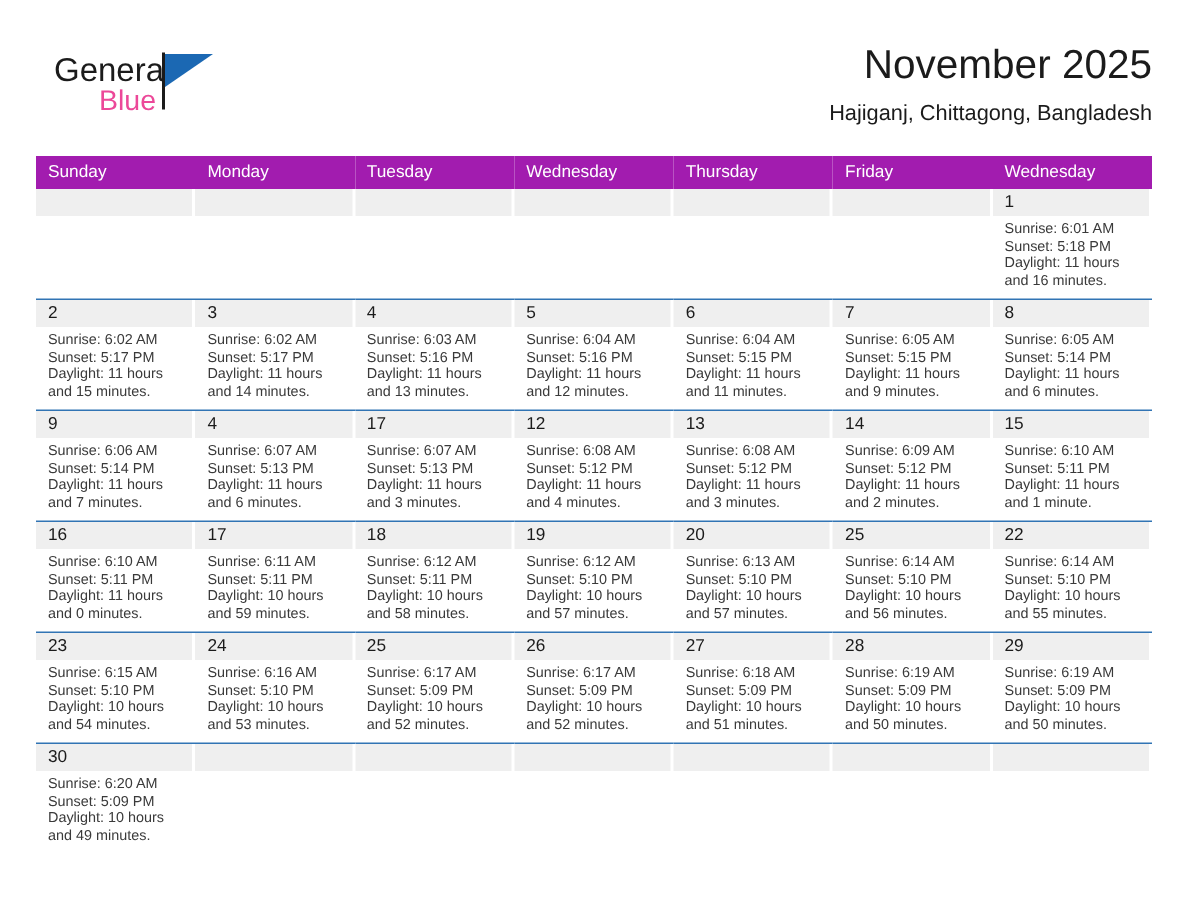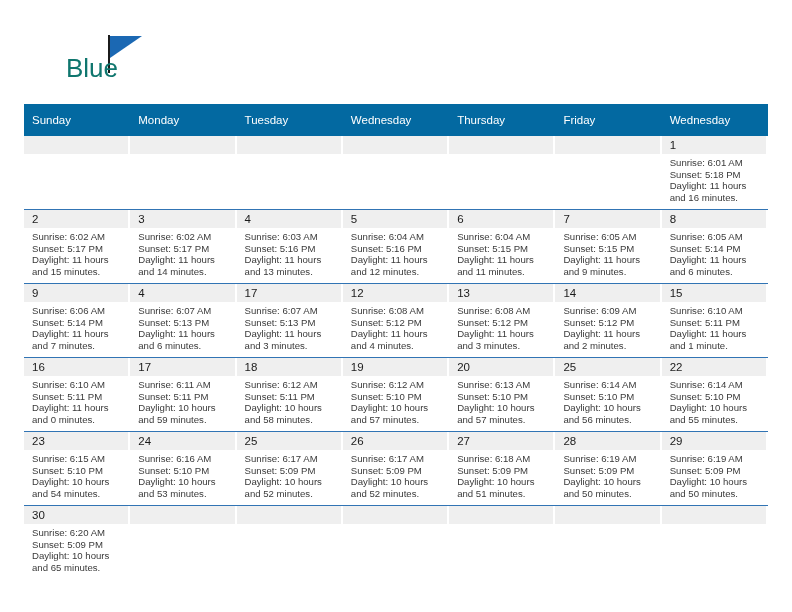--- a/index.html
+++ b/index.html
@@ -42,22 +42,22 @@
     font-size: 22px;
     letter-spacing: 0px;
     color: #1b1b1b;
     font-family: "Liberation Sans", sans-serif;
     line-height: 26px;
   }
   .logo-blue {
     position: absolute;
     left: 30px;
     top: 21px;
-    font-size: 26px;
-    color: #0f766e;
+    font-size: 19px;
+    color: #ec4899;
     font-family: "Liberation Sans", sans-serif;
     line-height: 26px;
   }
   .logo-flag {
     position: absolute;
     left: 74px;
     top: 2px;
     width: 0;
     height: 0;
     border-left: 32px solid #1b68b3;
@@ -100,27 +100,27 @@
     position: absolute;
     left: 24px;
     top: 104px;
     width: 744px;
     border-collapse: collapse;
     table-layout: fixed;
   }
   .cal col { width: 106.28px; }
 
   thead th {
-    background: #0369a1;
+    background: #a21caf;
     color: #ffffff;
     font-size: 11.5px;
     font-weight: normal;
     text-align: left;
     padding: 5px 0 5px 8px;
-    height: 32px;
+    height: 22px;
     border: none;
     vertical-align: middle;
   }
 
   tbody tr { height: 73px; }
 
   tbody td {
     vertical-align: top;
     padding: 0;
     border-top: 1.4px solid #3174b4;
@@ -154,25 +154,30 @@
   .cell.empty .daynum-band { color: transparent; }
 </style>
 </head>
 <body>
 
 <div class="page">
 
   <div class="top">
 
     <div class="logo">
+      <span class="logo-general">General</span>
       <span class="logo-flag-pole"></span>
       <span class="logo-flag"></span>
       <span class="logo-blue">Blue</span>
     </div>
 
+    <div class="title-block">
+      <div class="cal-title">November 2025</div>
+      <div class="cal-subtitle">Hajiganj, Chittagong, Bangladesh</div>
+    </div>
 
   </div>
 
   <table class="cal">
     <colgroup>
       <col>
         <col>
         <col>
         <col>
         <col>
@@ -557,21 +562,21 @@
           </td>
         </tr>
         <tr>
           <td>
             <div class="cell">
               <div class="daynum-band">30</div>
               <div class="cell-body">
                 <div>Sunrise: 6:20 AM</div>
                 <div>Sunset: 5:09 PM</div>
                 <div>Daylight: 10 hours</div>
-                <div>and 65 minutes.</div>
+                <div>and 49 minutes.</div>
               </div>
             </div>
           </td>
           <td>
             <div class="cell empty">
               <div class="daynum-band"></div>
               <div class="cell-body"></div>
             </div>
           </td>
           <td>

